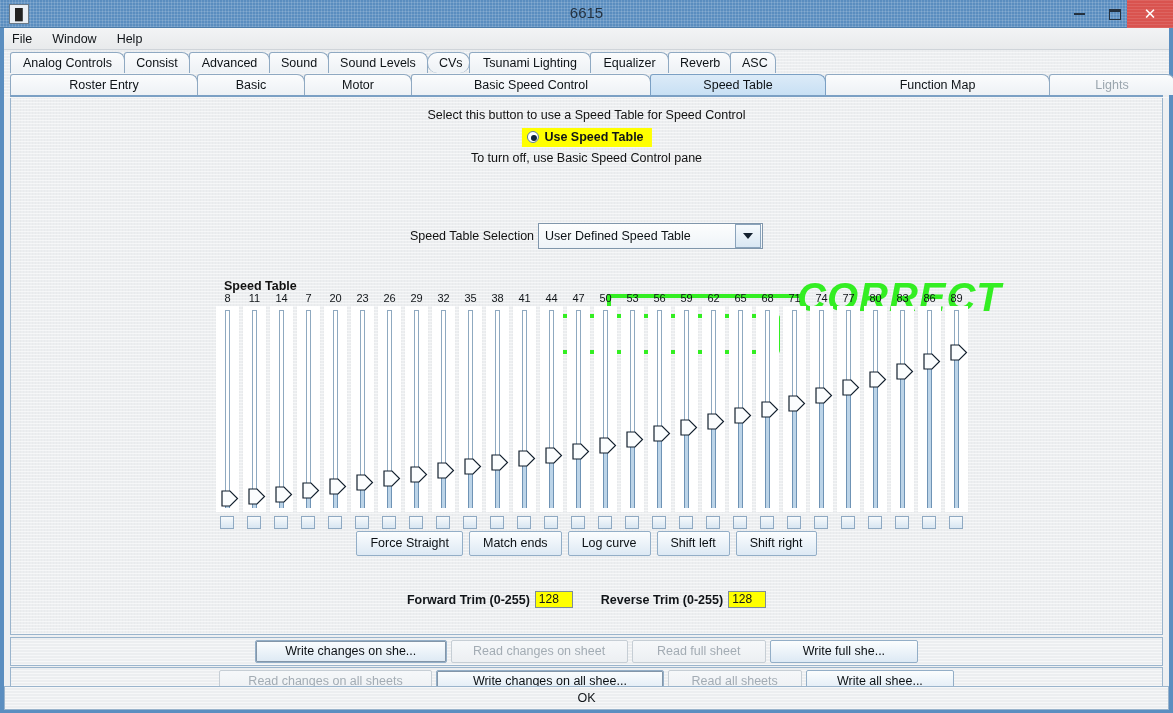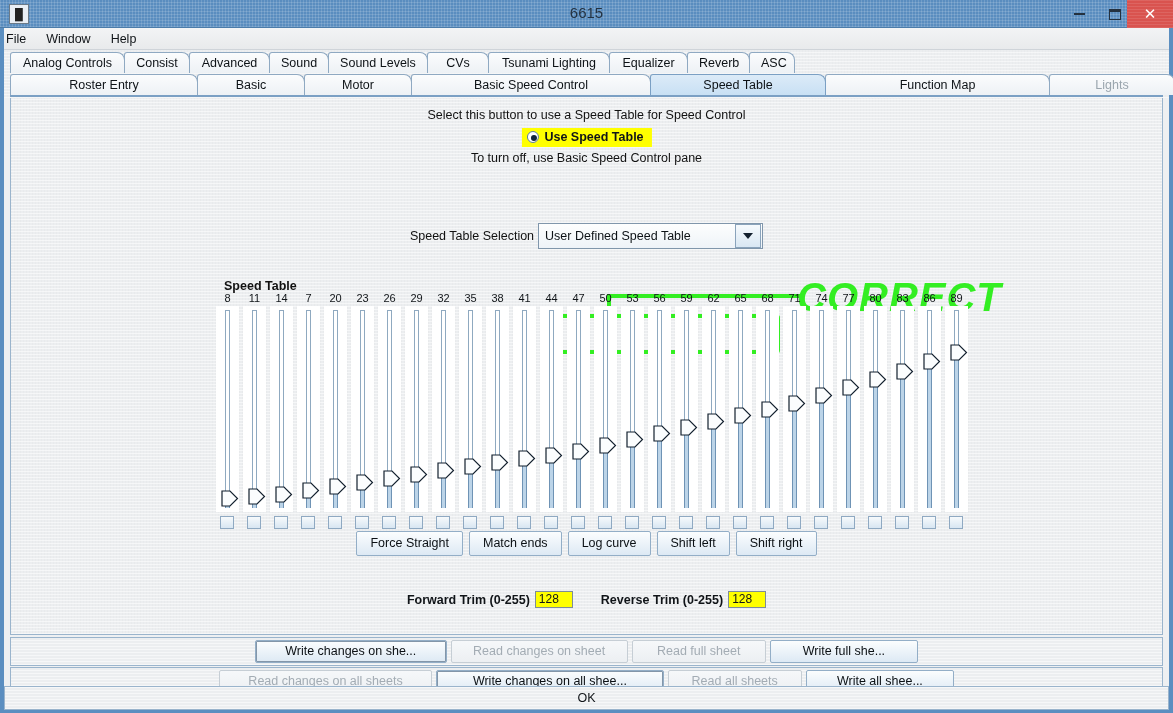--- a/index.html
+++ b/index.html
@@ -56,21 +56,21 @@
     position: absolute; left: 4px; top: 28px;
     width: 1165px; height: 677px;
     background: #eef0f2;
   }
 
   
   #menubar {
     position: absolute; left: 0; top: 0; width: 1165px; height: 22px;
     background: linear-gradient(#f3f4f5, #e8eaec);
     border-bottom: 1px solid #cfd4d9;
-    display: flex; align-items: center; padding-left: 2px;
+    display: flex; align-items: center; padding-left: 8px;
   }
   .menu-item {
     font-size: 12.5px; color: #101418; padding: 2px 10px 2px 0; margin-right: 10px;
     cursor: default;
   }
 
   
   #tabstrip { position: absolute; left: 0; top: 22px; width: 1165px; height: 48px; background: #eef0f2;
     background:
       repeating-linear-gradient(0deg, rgba(255,255,255,.5) 0 1px, rgba(0,0,0,0) 1px 3px),
@@ -300,21 +300,21 @@
       <div class="menu-item">Help</div>
     </div>
 
     <div id="tabstrip">
       <div class="tabrow" id="tabrow1">
           <div class="tab" style="width: 115px;">Analog Controls</div>
           <div class="tab" style="width: 66px;">Consist</div>
           <div class="tab" style="width: 81px;">Advanced</div>
           <div class="tab" style="width: 60px;">Sound</div>
           <div class="tab" style="width: 100px;">Sound Levels</div>
-          <div class="tab" style="width: 62px;">CVs</div>
+          <div class="tab" style="width: 43px; border-radius: 10px;">CVs</div>
           <div class="tab" style="width: 122px;">Tsunami Lighting</div>
           <div class="tab" style="width: 79px;">Equalizer</div>
           <div class="tab" style="width: 63px;">Reverb</div>
           <div class="tab" style="width: 46px;">ASC</div>
         </div>
       <div class="tabrow" id="tabrow2">
           <div class="tab" style="width: 188px;">Roster Entry</div>
           <div class="tab" style="width: 108px;">Basic</div>
           <div class="tab" style="width: 108px;">Motor</div>
           <div class="tab" style="width: 240px;">Basic Speed Control</div>

